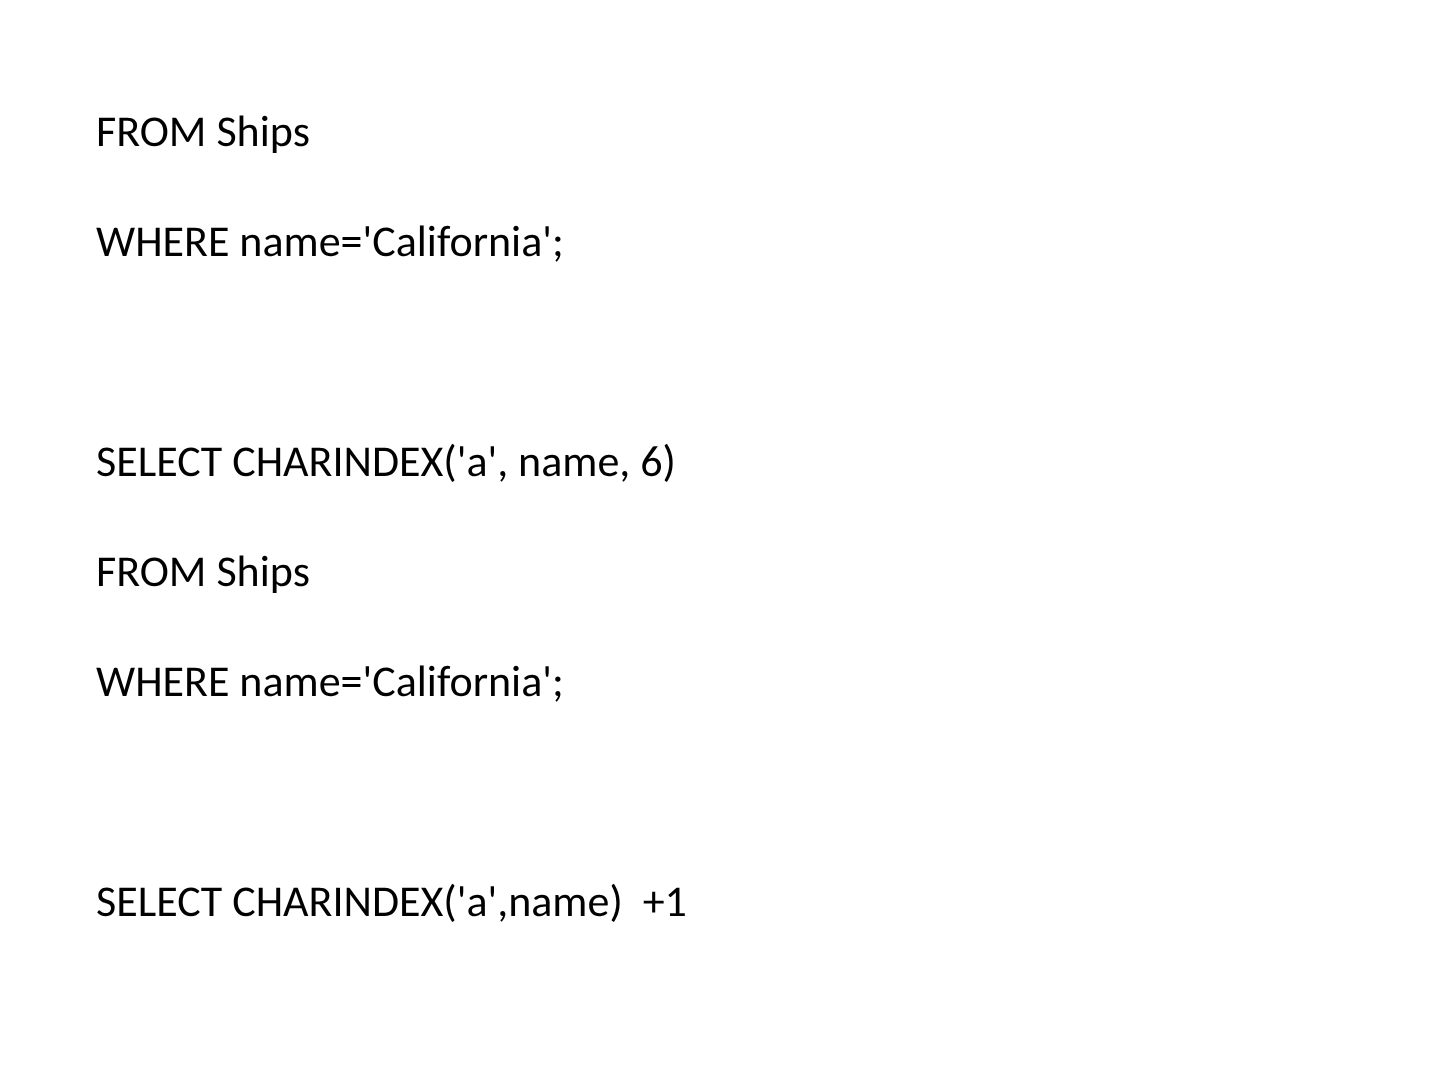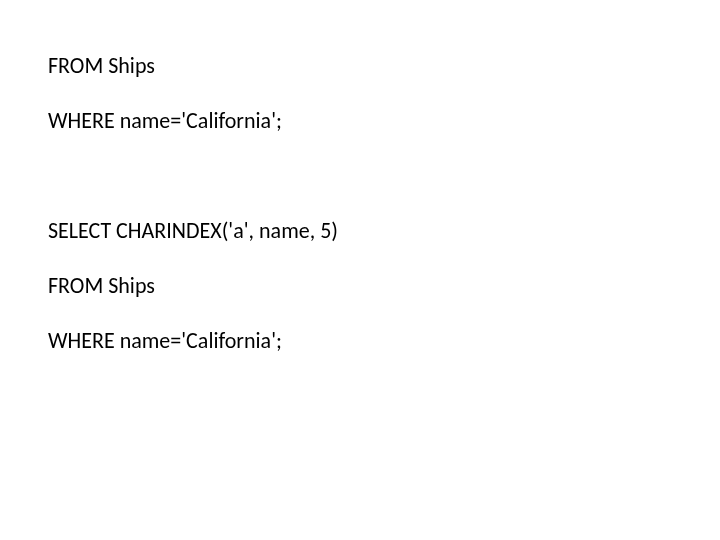--- a/index.html
+++ b/index.html
@@ -21,24 +21,25 @@
     height: 1.25em;
   }
 </style>
 </head>
 <body>
 
 <div class="page">
 <div>FROM Ships</div>
 <div>WHERE name='California';</div>
 <div class="blank"></div>
-<div>SELECT CHARINDEX('a', name, 5)</div>
+<div>SELECT CHARINDEX('a', name, 6)</div>
 <div>FROM Ships</div>
 <div>WHERE name='California';</div>
 <div class="blank"></div>
+<div>SELECT CHARINDEX('a',name)  +1</div>
 
 
 
 
 
 
 
 </div>
 
 </body></html>

